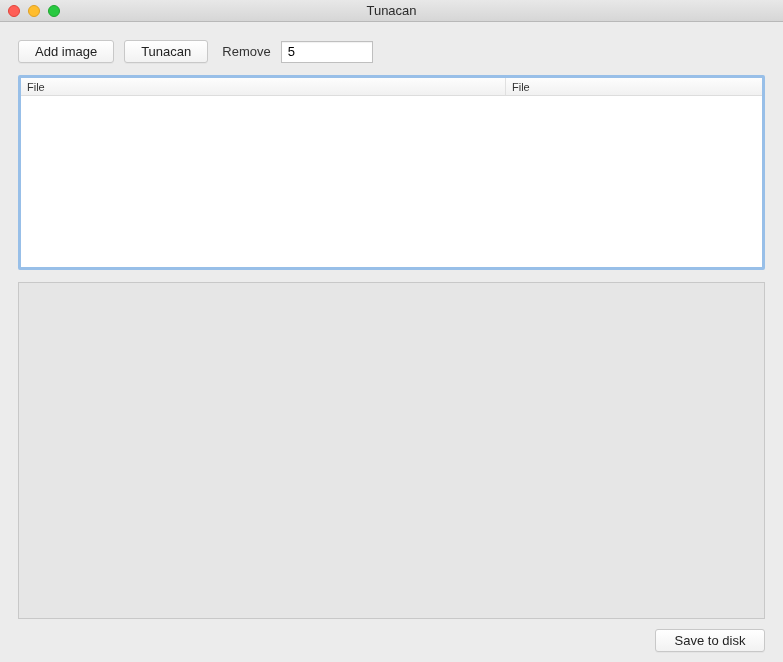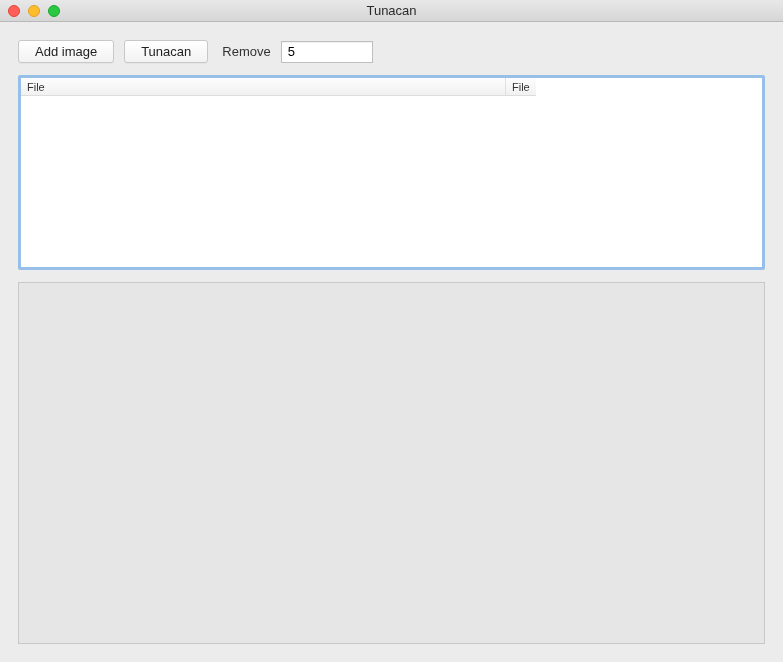--- a/index.html
+++ b/index.html
@@ -84,21 +84,21 @@
       font-size: 13px;
       box-shadow: inset 0 1px 1px rgba(0,0,0,0.06);
     }
     .table-container {
       border: 3px solid #98bfe8;
       border-radius: 2px;
       background: #fff;
       height: 195px;
       margin-bottom: 12px;
       display: flex;
-      flex-direction: row;
+      flex-direction: column;
     }
     .table-header {
       display: flex;
       height: 18px;
       background: linear-gradient(to bottom, #fdfdfd, #f1f1f1);
       border-bottom: 1px solid #ddd;
       font-size: 11px;
       color: #333;
     }
     .th {
@@ -152,14 +152,17 @@
   <div class="table-container">
     <div class="table-header">
       <div class="th th-file">File</div>
       <div class="th th-info">File</div>
     </div>
     <div class="table-body"></div>
   </div>
 
   <div class="preview-area"></div>
 
+  <div class="footer">
+    <button class="mac-button save-button">Save to disk</button>
+  </div>
 
 </div>
 
 </body></html>

